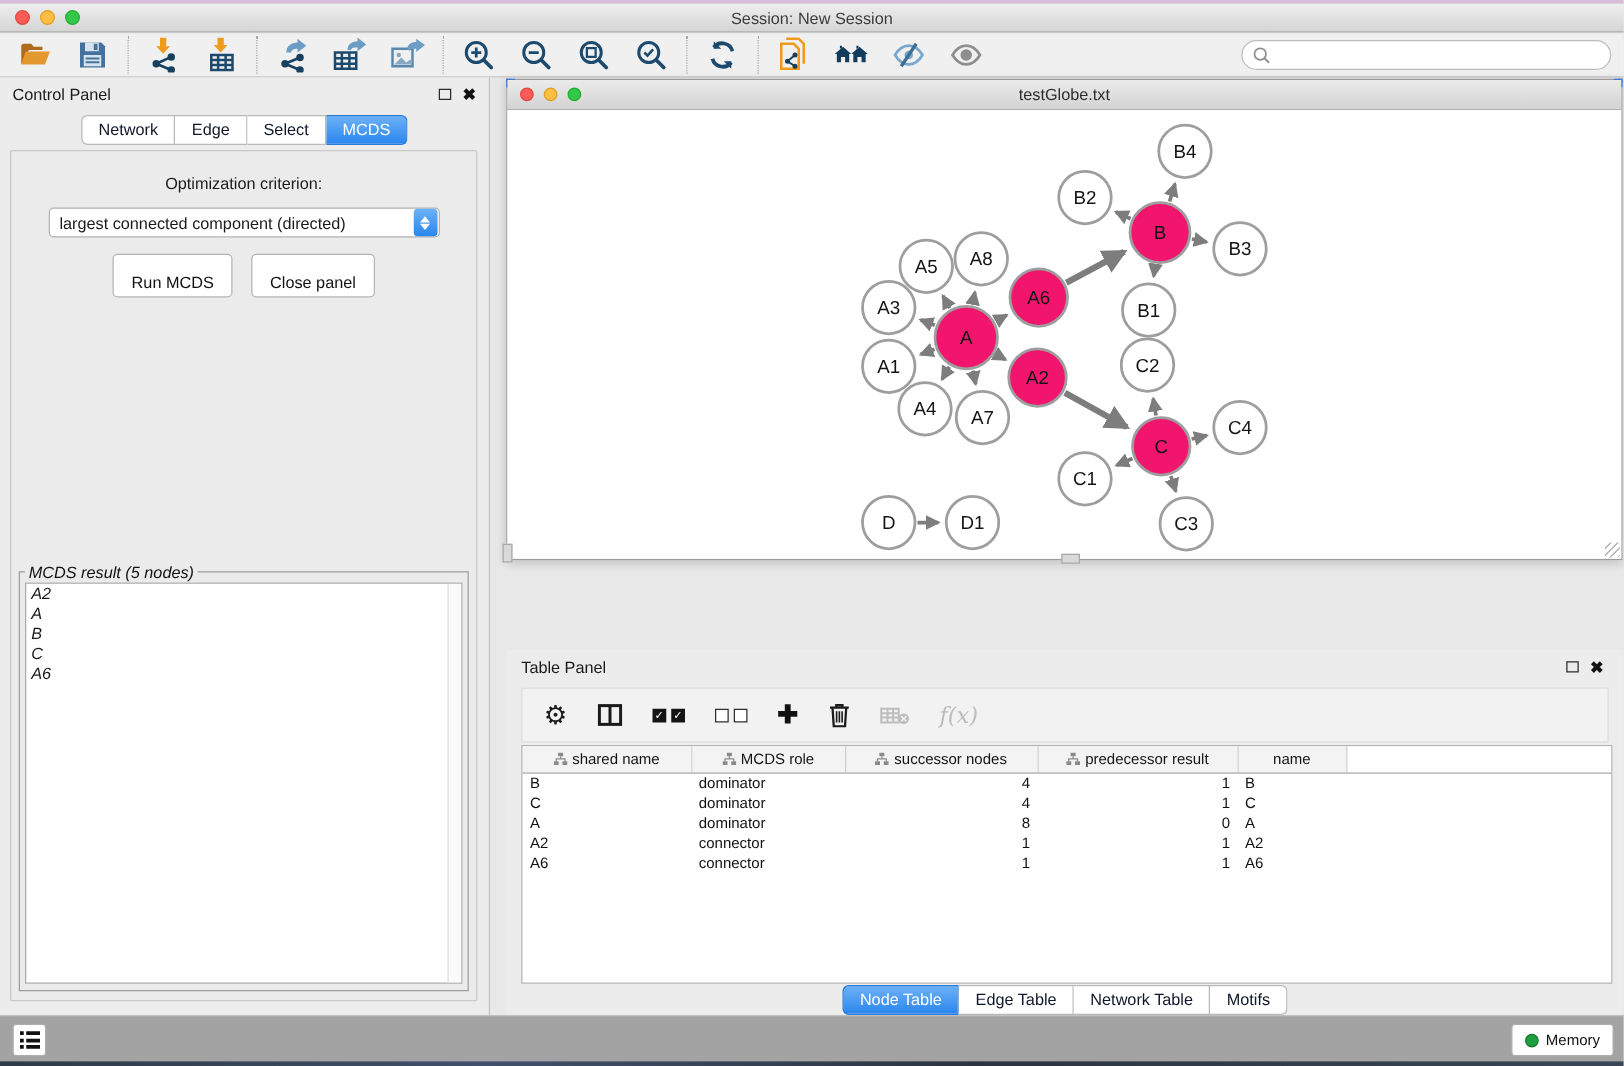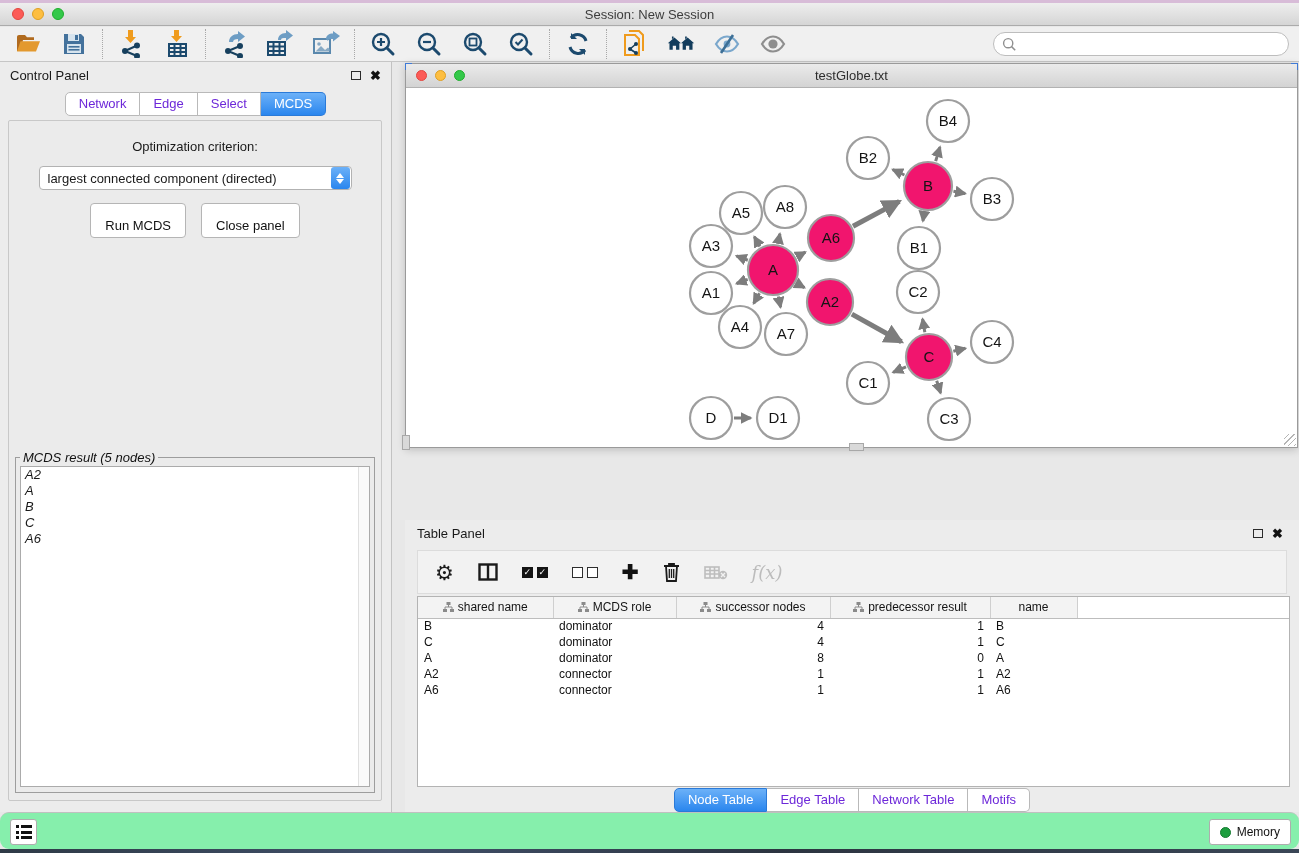--- a/index.html
+++ b/index.html
@@ -61,21 +61,21 @@
     height:26px; display:flex; align-items:center; padding:0 10px;
     font-size:13px; color:#1a1a1a;
   }
   .panel-header .spacer { flex:1; }
   .float-icon { width:10px; height:9px; border:1.6px solid #2b2b2b; display:inline-block; margin-right:9px; cursor:pointer; }
   .close-icon { font-size:13px; font-weight:bold; color:#111; cursor:pointer; line-height:1; }
 
   .cp-tabs { display:flex; justify-content:center; margin-top:4px; }
   .seg-tab {
     font-size:13px; padding:3px 13px 4px; background:#fff;
-    border:1px solid #b9b9b9; border-left:none; color:#6d28d9; cursor:pointer;
+    border:1px solid #b9b9b9; border-left:none; color:#0f172a; cursor:pointer;
   }
   .seg-tab:first-child { border-left:1px solid #b9b9b9; border-radius:5px 0 0 5px; }
   .seg-tab:last-child { border-radius:0 5px 5px 0; }
   .seg-tab.active {
     background:linear-gradient(#6cb1f8,#2a86ee); color:#fff; border-color:#2a7ad8;
   }
 
   .cp-content {
     position:absolute; left:8px; right:9px; top:58px; bottom:11px;
     background:#ebebeb; border:1px solid #c8c8c8; border-radius:2px;
@@ -189,21 +189,21 @@
   .tree-ico { display:inline-block; }
 
   .tp-tabs {
     position:absolute; bottom:0px; left:0; width:100%; height:24px;
     display:flex; justify-content:center; align-items:center;
   }
 
   
   .statusbar {
     position:absolute; left:0; top:812px; width:100%; height:37px;
-    background:#86efac; border-top:1px solid #c0c0c0;border-radius:9px;
+    background:#a3a3a3; border-top:1px solid #c0c0c0;
   }
   .status-left-btn {
     position:absolute; left:10px; top:6px; width:27px; height:26px;
     background:#fff; border:1px solid #adadad; border-radius:3px;
     display:flex; align-items:center; justify-content:center; cursor:pointer;
   }
   .list-ico { display:flex; flex-direction:column; gap:2.5px; }
   .list-ico .row { display:flex; align-items:center; gap:2px; }
   .list-ico .dot { width:3px; height:3px; background:#111; }
   .list-ico .bar { width:11px; height:3px; background:#111; }

